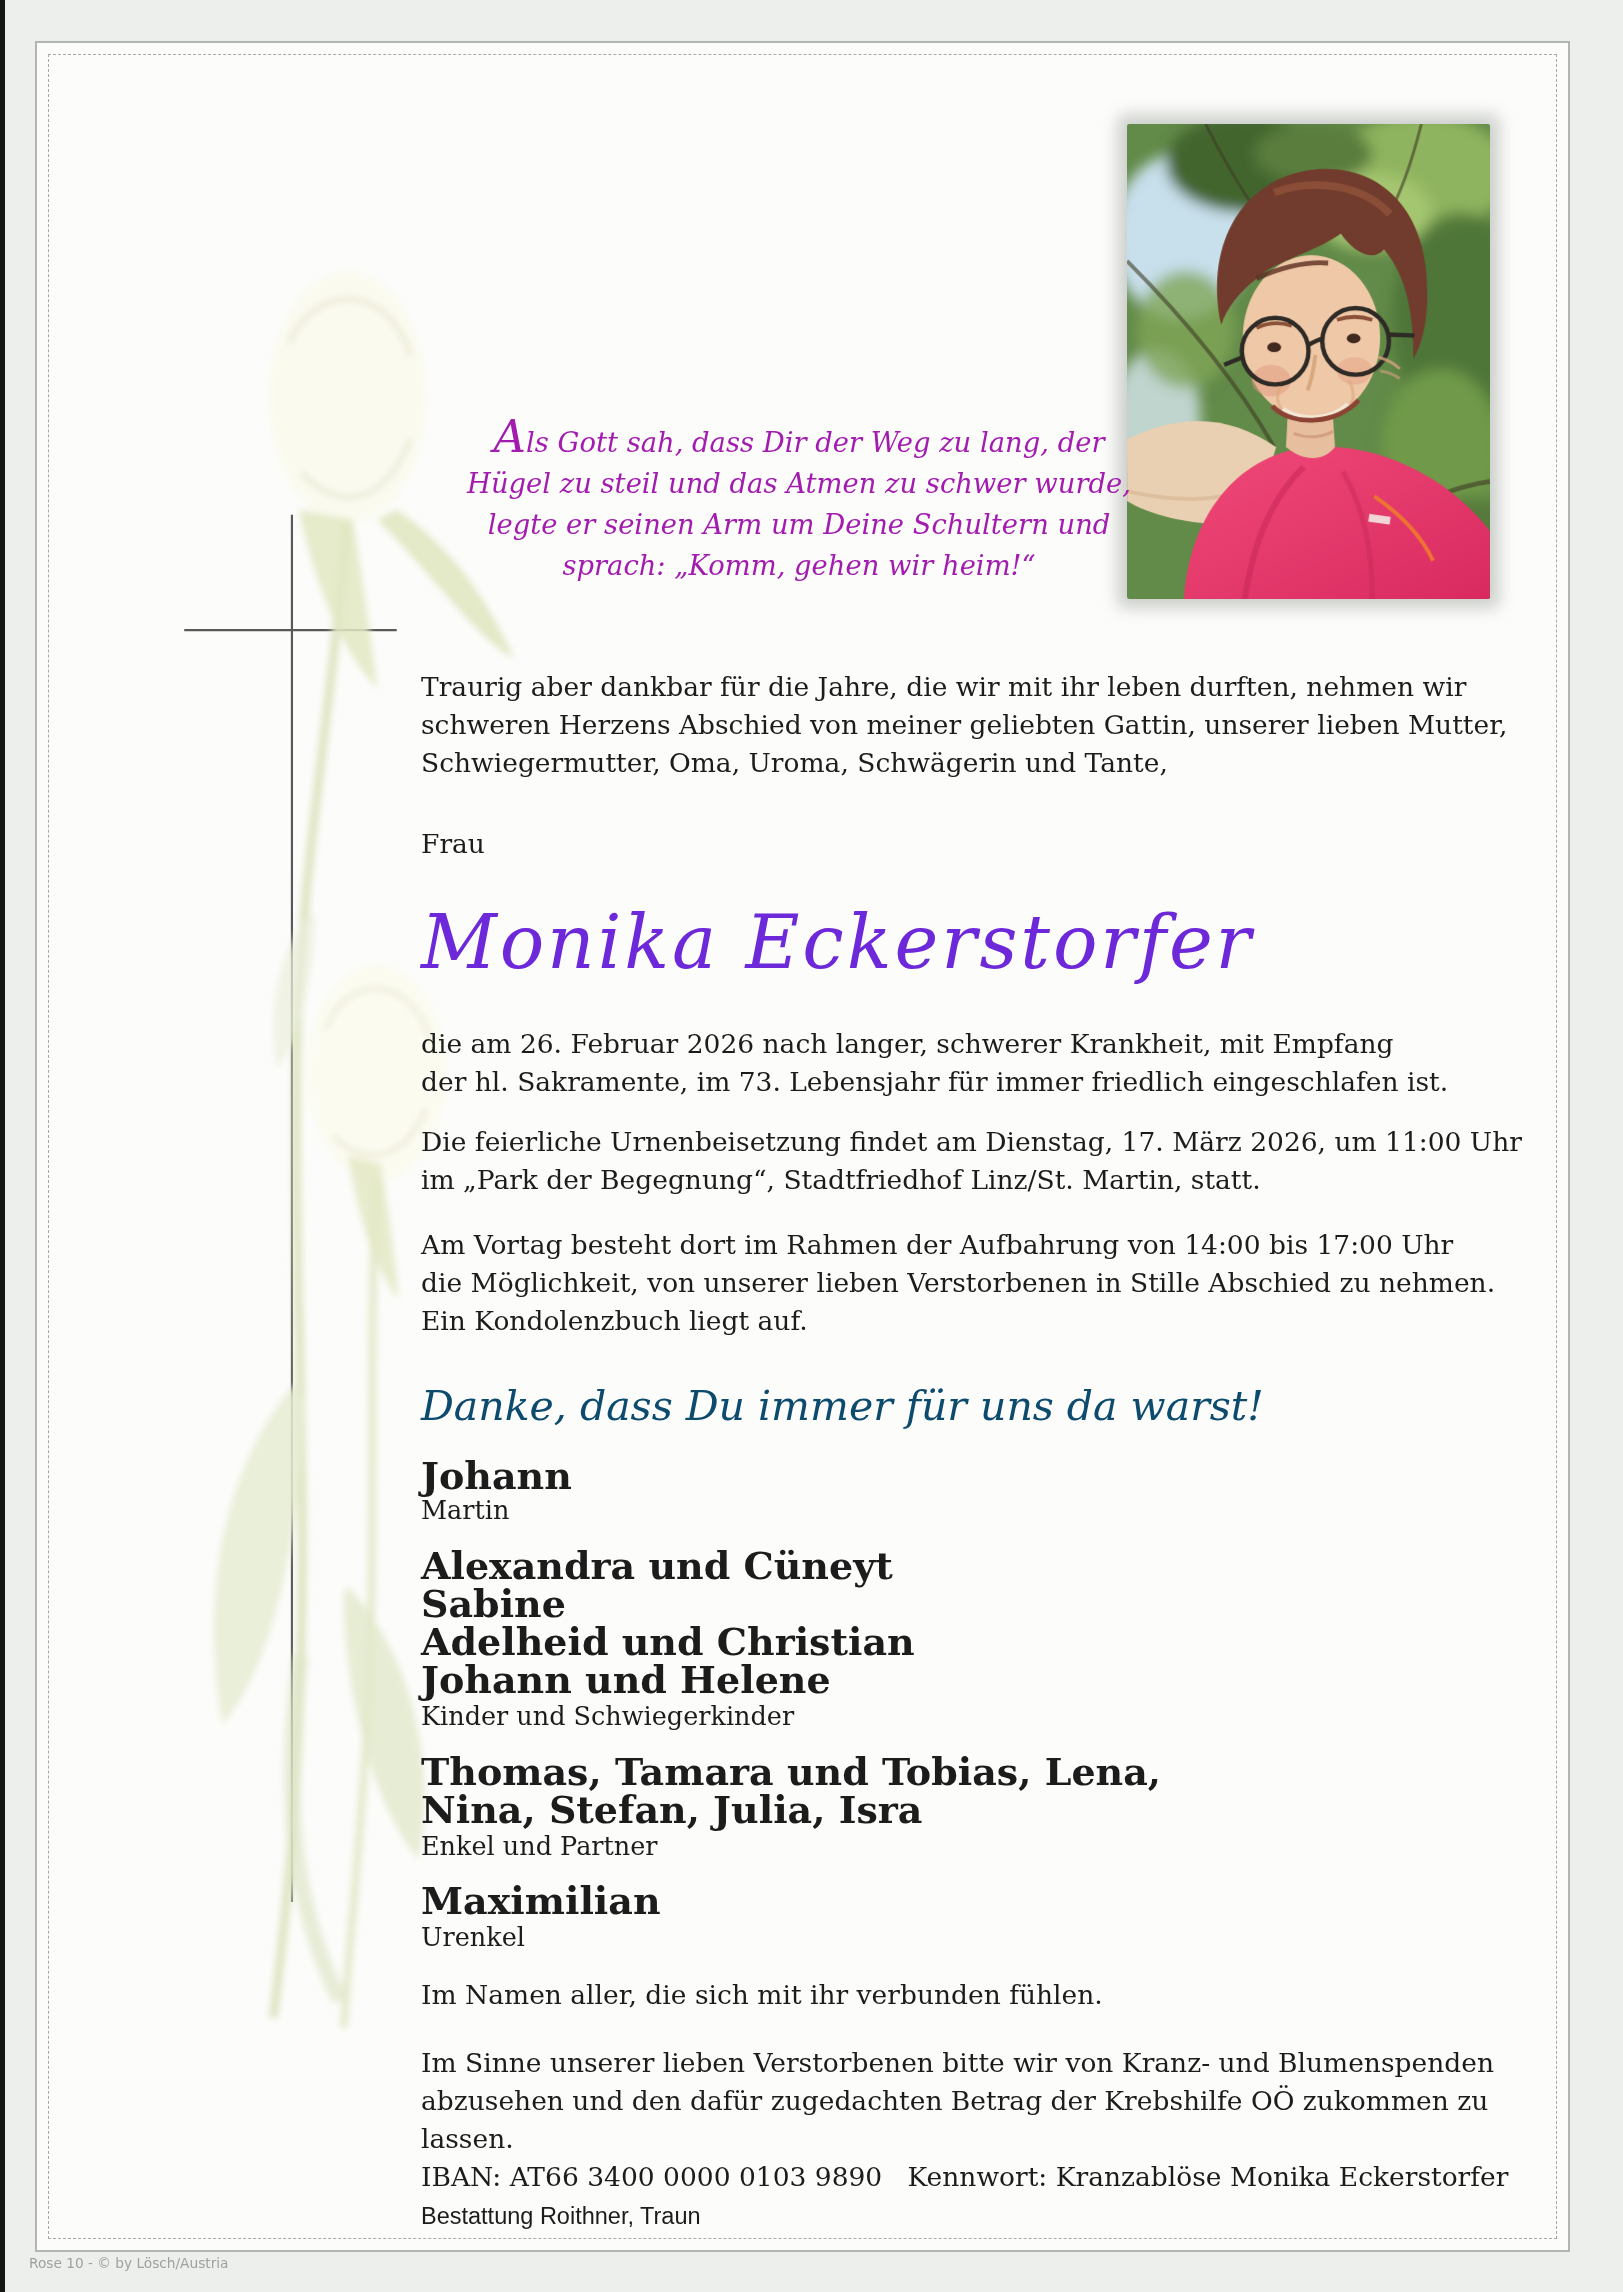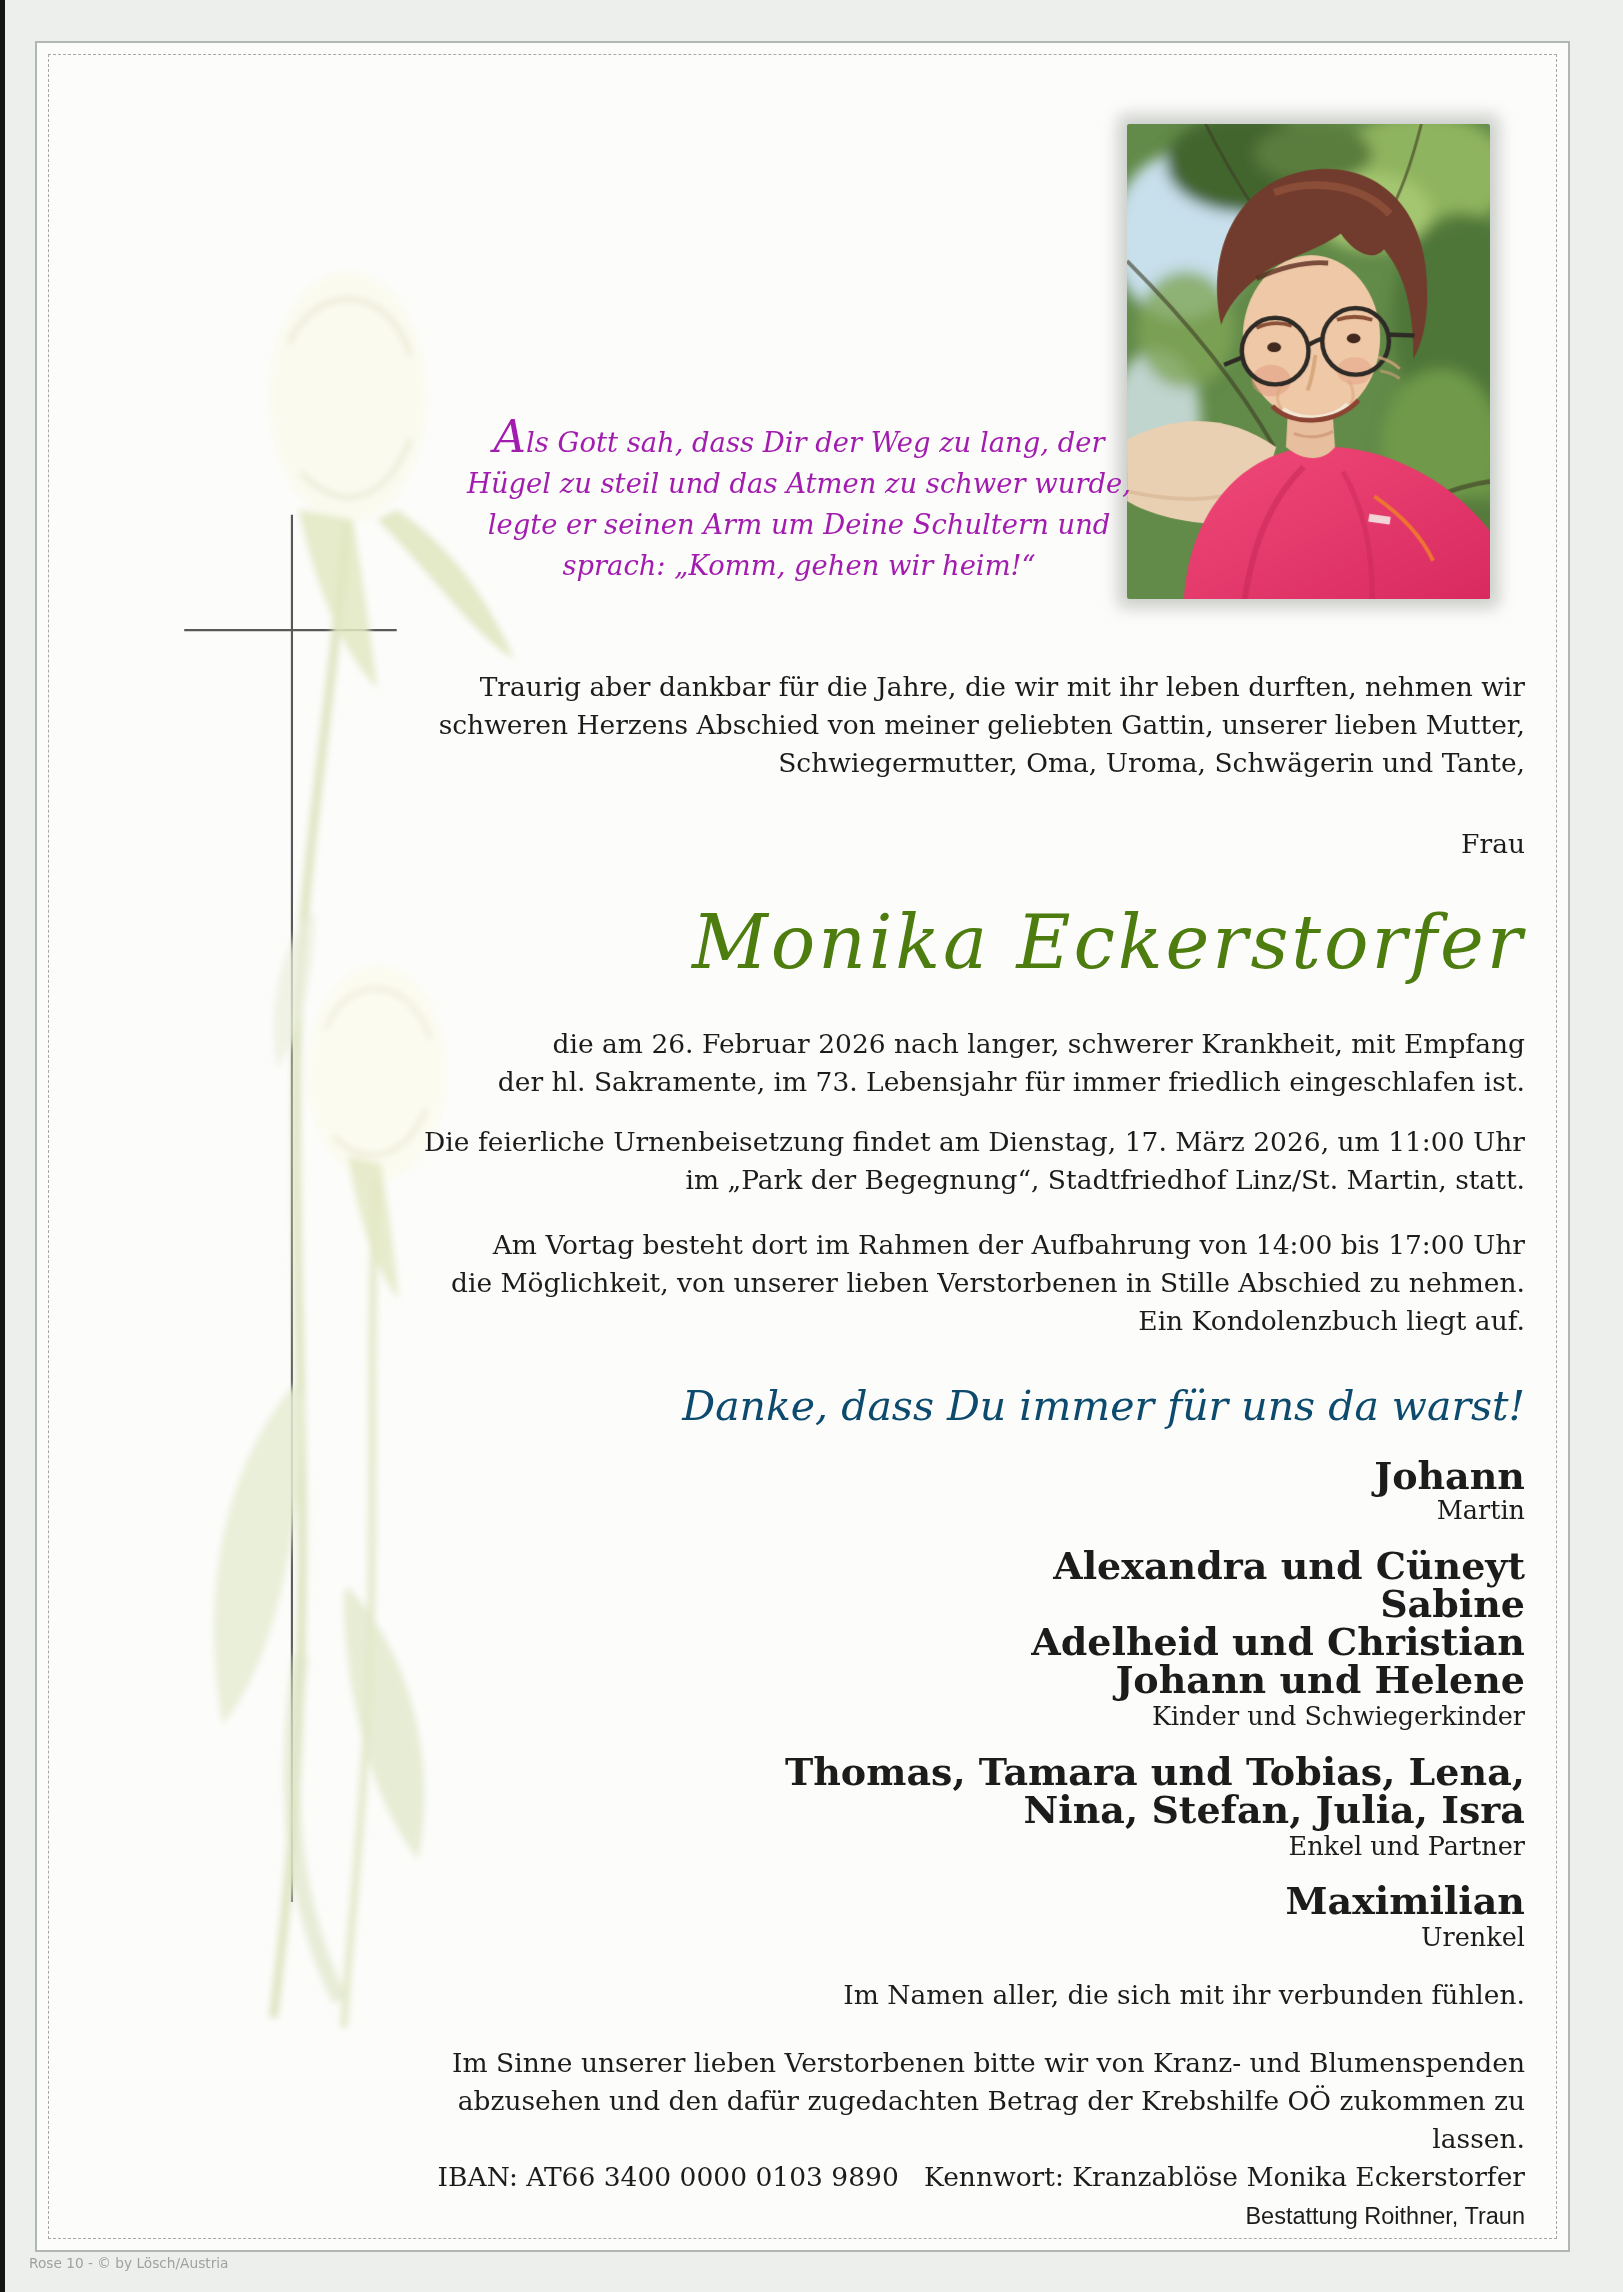--- a/index.html
+++ b/index.html
@@ -9,27 +9,27 @@
     font-family:"DejaVu Serif", serif;color:#1c1c1c;
   }
   .edge-strip{position:absolute;left:0;top:0;width:4.9px;height:2293px;background:#161616;z-index:6;}
   .frame{position:absolute;left:35px;top:41px;width:1535px;height:2211px;
     border:2px solid #b2b6b2;background:#fcfcfa;box-sizing:border-box;z-index:1;}
   .frame-inner{position:absolute;left:10.8px;top:10.8px;right:10.8px;bottom:10.8px;border:1px dashed #a6aaa6;}
   .rose-art{position:absolute;left:54px;top:225px;width:470px;height:1813px;z-index:2;}
   .photo{position:absolute;left:1127px;top:124px;width:363px;height:475px;z-index:3;
     box-shadow:0 0 15.7px 8.8px rgba(145,150,145,.45);border-radius:2px;overflow:hidden;}
   .photo svg{display:block;width:100%;height:100%;}
-  .blk{position:absolute;left:398px;width:1127px;text-align:right;z-index:4;}
+  .blk{position:absolute;left:421px;width:1127px;text-align:left;z-index:4;}
   .poem{position:absolute;left:456px;top:416px;width:686px;text-align:center;z-index:4;
     font-style:italic;font-size:27.4px;line-height:41px;color:#a21caf;}
   .poem-initial{font-size:45px;line-height:41px;}
   .intro{top:668px;font-size:26.5px;line-height:38px;}
   .salutation{top:825px;font-size:26.5px;line-height:38px;}
-  .name{top:884px;font-size:74px;line-height:116px;font-style:italic;letter-spacing:2.9px;color:#4d7c0f;}
+  .name{top:884px;font-size:74px;line-height:116px;font-style:italic;letter-spacing:2.9px;color:#6d28d9;}
   .death{top:1025px;font-size:26.5px;line-height:38px;}
   .burial{top:1123px;font-size:26.5px;line-height:38px;}
   .viewing{top:1226px;font-size:26.5px;line-height:38px;}
   .thanks{top:1377px;font-size:41px;line-height:59px;font-style:italic;color:#0c4a6e;}
   .mourner-name{font-size:38px;line-height:38px;font-weight:bold;}
   .mourner-role{font-size:25.5px;line-height:34px;font-weight:normal;}
   .g1{top:1457px;} .g1 .mourner-name{line-height:37px;} .g1 .mourner-role{line-height:33px;}
   .g2{top:1547px;}
   .g3{top:1753px;}
   .g4{top:1882px;}

